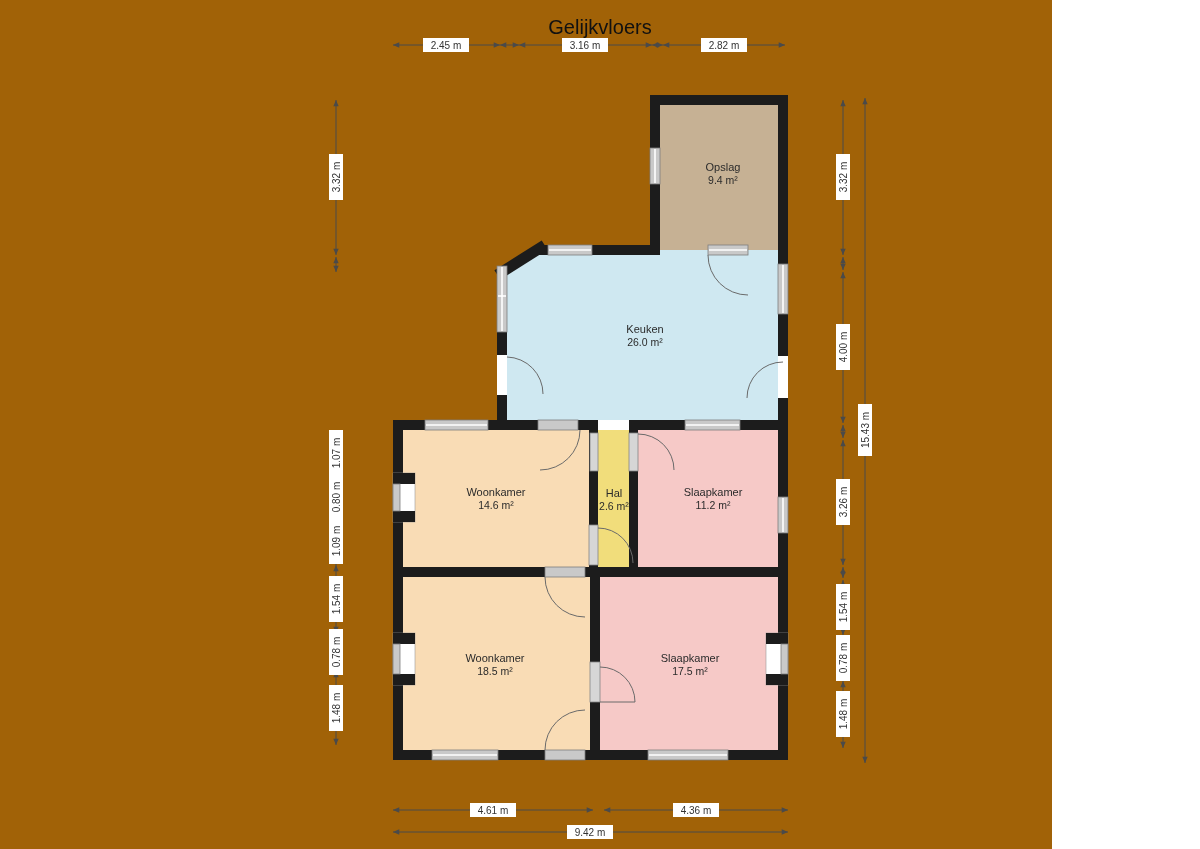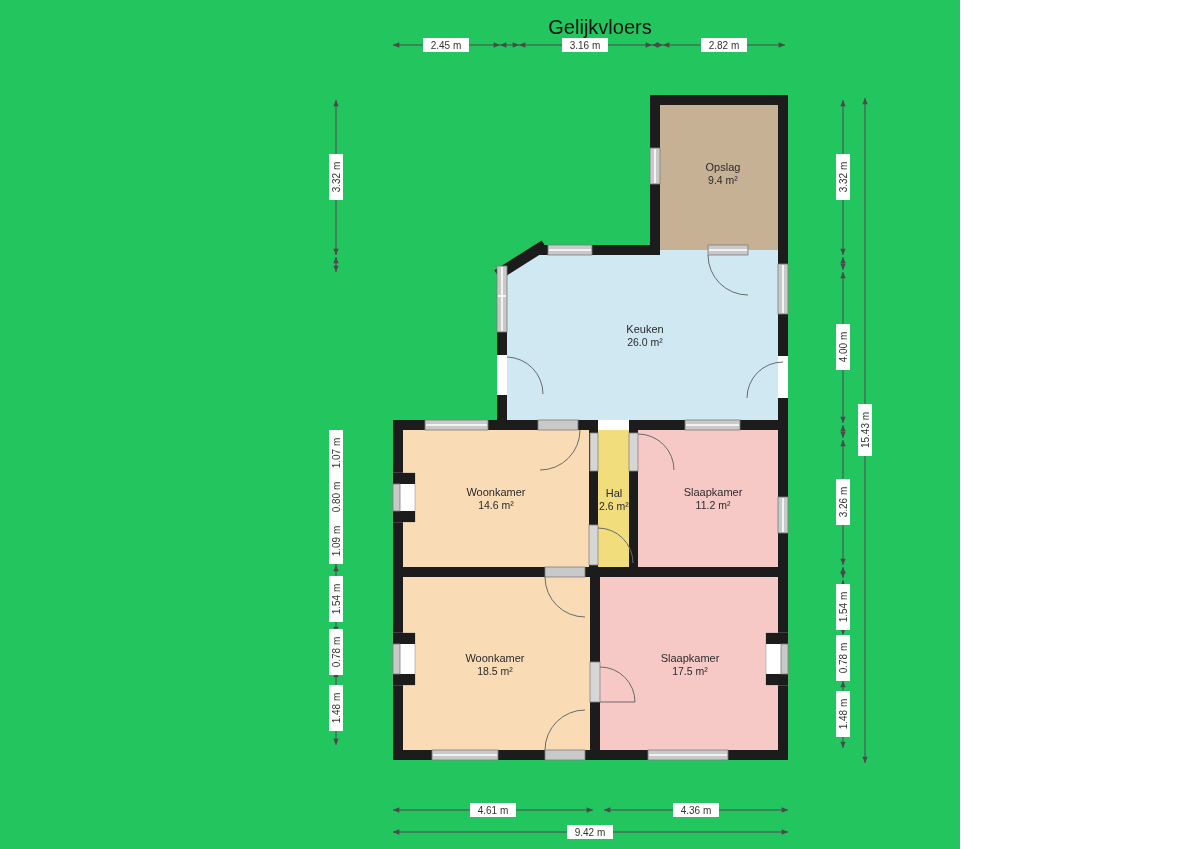--- a/index.html
+++ b/index.html
@@ -1,16 +1,16 @@
 <!DOCTYPE html>
 <html><head>
 <meta charset="utf-8">
 <style>
   html,body{margin:0;padding:0;background:#ffffff;}
-  .page{width:960px;height:849px;position:relative;background:#22c55e;font-family:"Liberation Sans",sans-serif;}
+  .page{width:1052px;height:849px;position:relative;background:#a16207;font-family:"Liberation Sans",sans-serif;}
   .wall{fill:#1c1c1c;}
   .wallline{stroke:#1c1c1c;fill:none;}
   .win{fill:#c9c9c9;stroke:#7e7e7e;stroke-width:0.8;}
   .winline{stroke:#ffffff;stroke-width:1.6;}
   .open{fill:#ffffff;}
   .leaf{fill:#d6d6d6;stroke:#858585;stroke-width:0.8;}
   .arc{fill:none;stroke:#6a6a6a;stroke-width:1;}
   .niche{fill:#ffffff;stroke:#9a9a9a;stroke-width:0.6;}
   .dim{stroke:#4a4a4a;stroke-width:1;}
   .dimlbl{font-size:10px;fill:#333;text-anchor:middle;}

